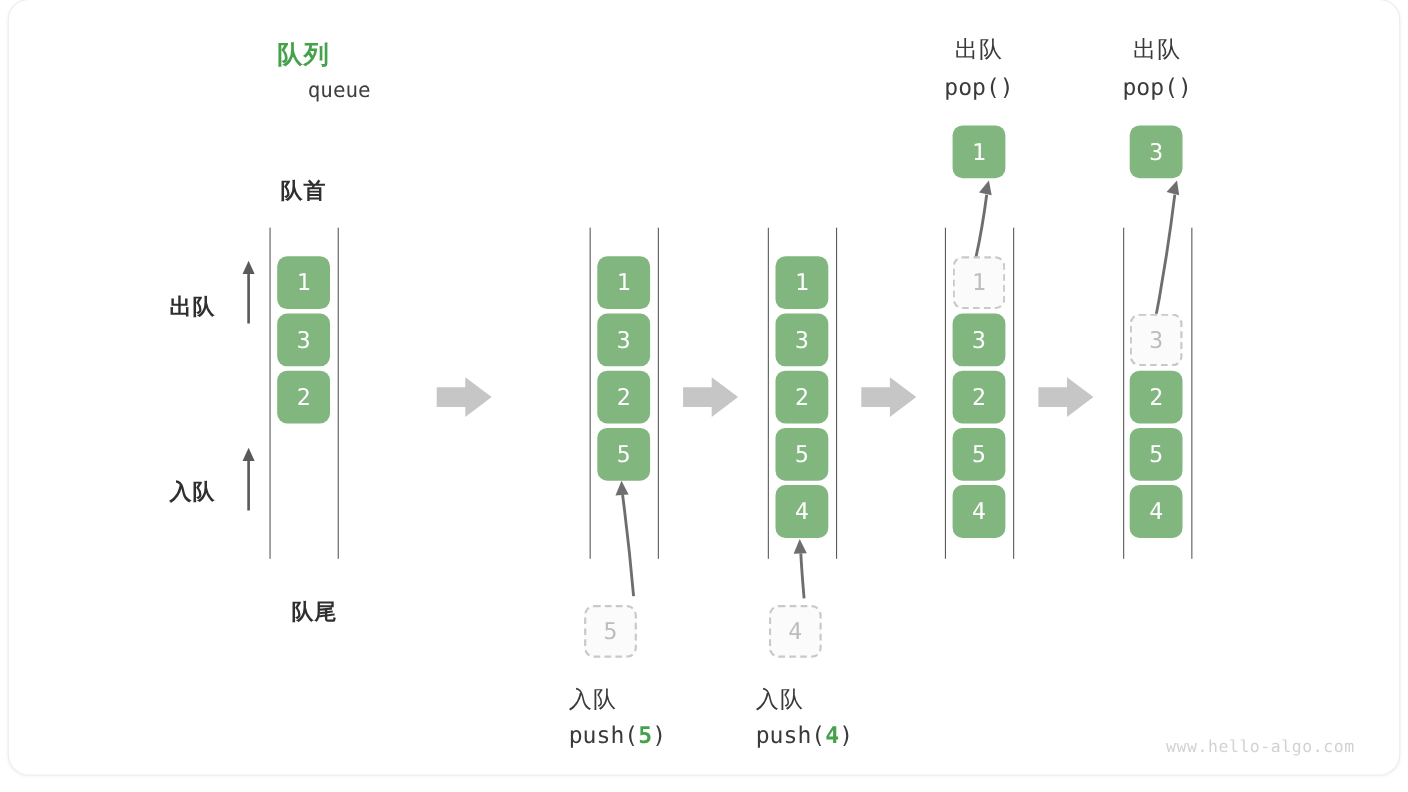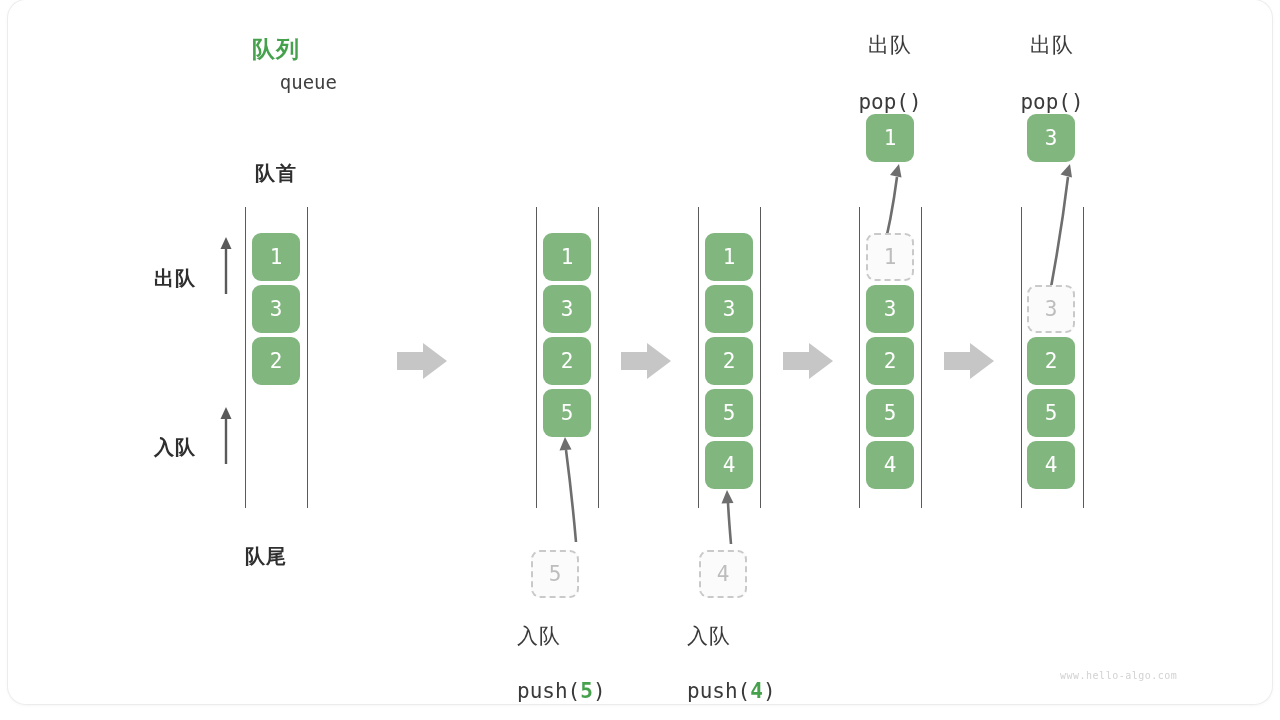--- a/index.html
+++ b/index.html
@@ -56,27 +56,26 @@
     font-size: 21px;
     color: #3a3a3a;
     letter-spacing: 1px;
     white-space: nowrap;
   }
   .op-code {
     font-family: "DejaVu Sans Mono", monospace;
     font-size: 21px;
     color: #3a3a3a;
     white-space: nowrap;
-    margin-top: 23px;
   }
   .op-code .arg { color: #46a14d; font-weight: bold; }
 
   .watermark {
     font-family: "DejaVu Sans Mono", monospace;
-    font-size: 10px;
+    font-size: 15px;
     color: #d2d2d2;
     letter-spacing: 0.5px;
     white-space: nowrap;
   }
 
   
   .cell {
     width: 48px;
     height: 48px;
     border-radius: 9px;
@@ -108,21 +107,21 @@
 </style>
 </head>
 <body>
 
 <div id="card">
 
   <div class="abs title-cn" style="left:237px; top:34px; width:62px; text-align:center;">队列</div>
   <div class="abs title-en" style="left:207px; top:71px; width:122px; text-align:right;">queue</div>
 
   <div class="abs label-cn" style="left:237px; top:160px; width:62px; text-align:center;">队首</div>
-  <div class="abs label-cn" style="left:237px; top:543px; width:62px; text-align:left;">队尾</div>
+  <div class="abs label-cn" style="left:237px; top:543px; width:62px; text-align:right;">队尾</div>
 
   <div class="abs label-cn" style="left:146px; top:265px;">出队</div>
   <svg class="abs" style="left:208px; top:236px;" width="20" height="60">
     <line x1="10" y1="58" x2="10" y2="10" stroke="#5a5a5a" stroke-width="2.4"></line>
     <polygon points="10,1 4.5,13 15.5,13" fill="#5a5a5a"></polygon>
   </svg>
 
   <div class="abs label-cn" style="left:146px; top:434px;">入队</div>
   <svg class="abs" style="left:208px; top:406px;" width="20" height="60">
     <line x1="10" y1="58" x2="10" y2="10" stroke="#5a5a5a" stroke-width="2.4"></line>

